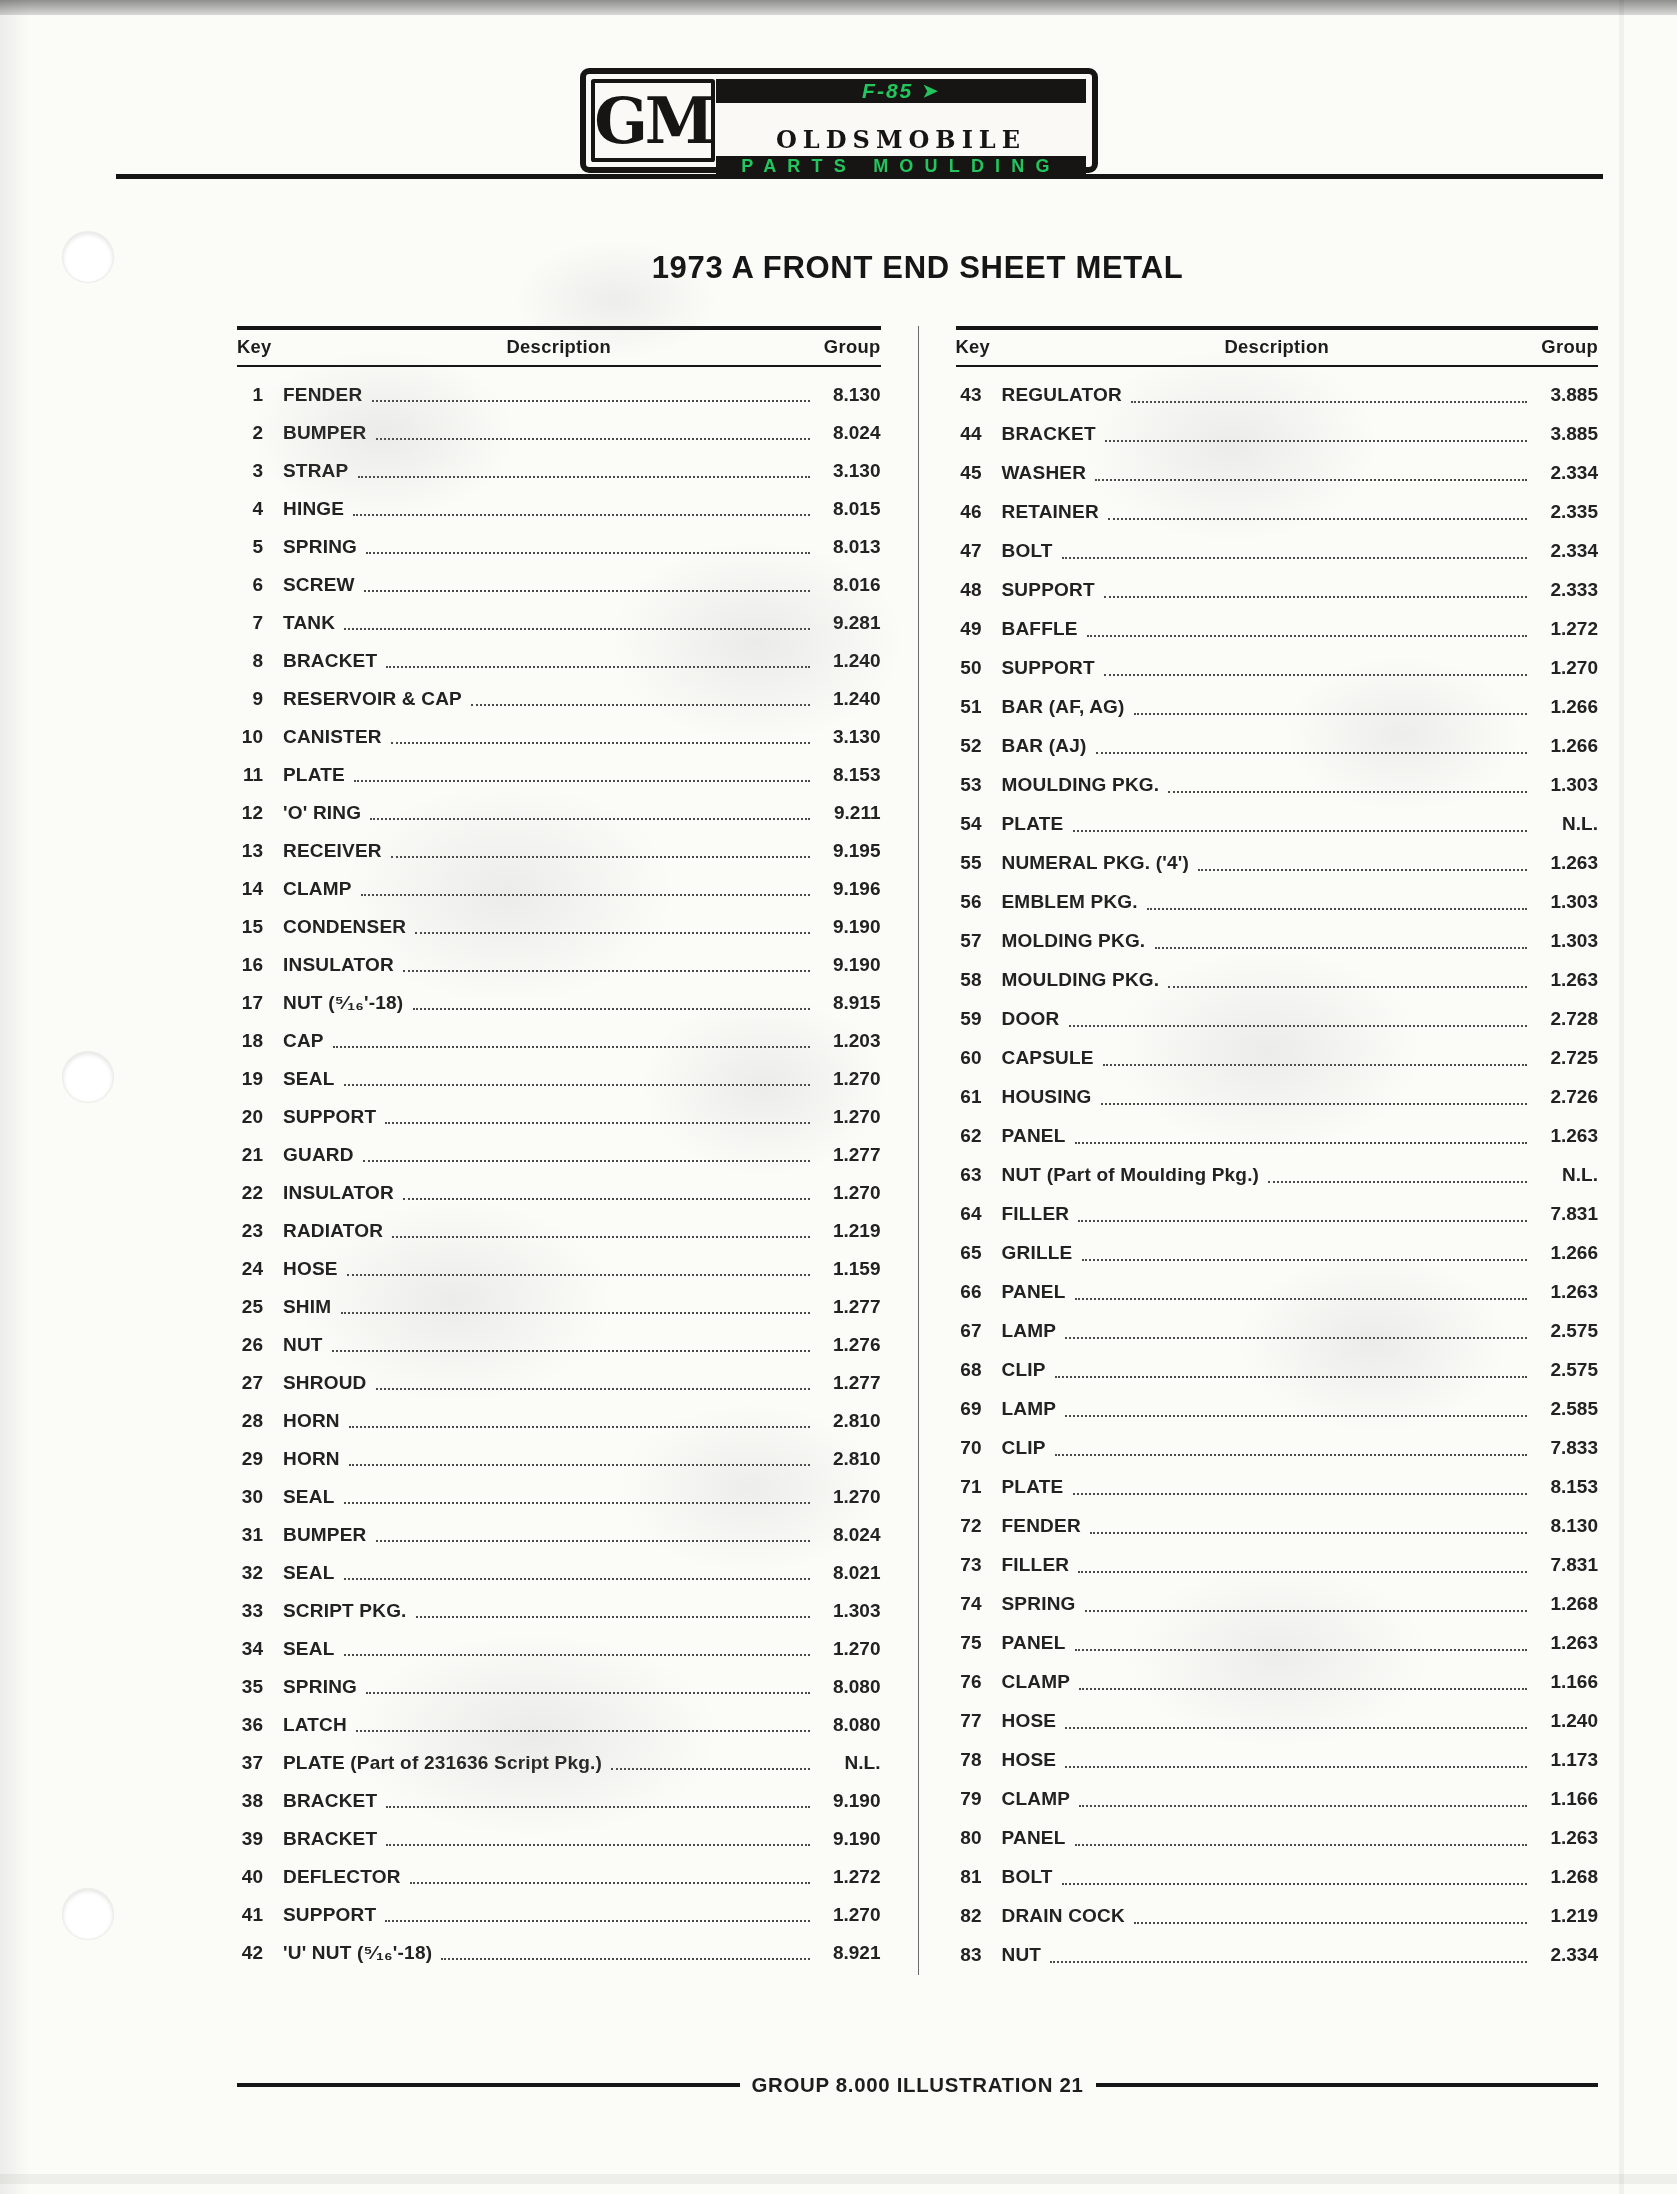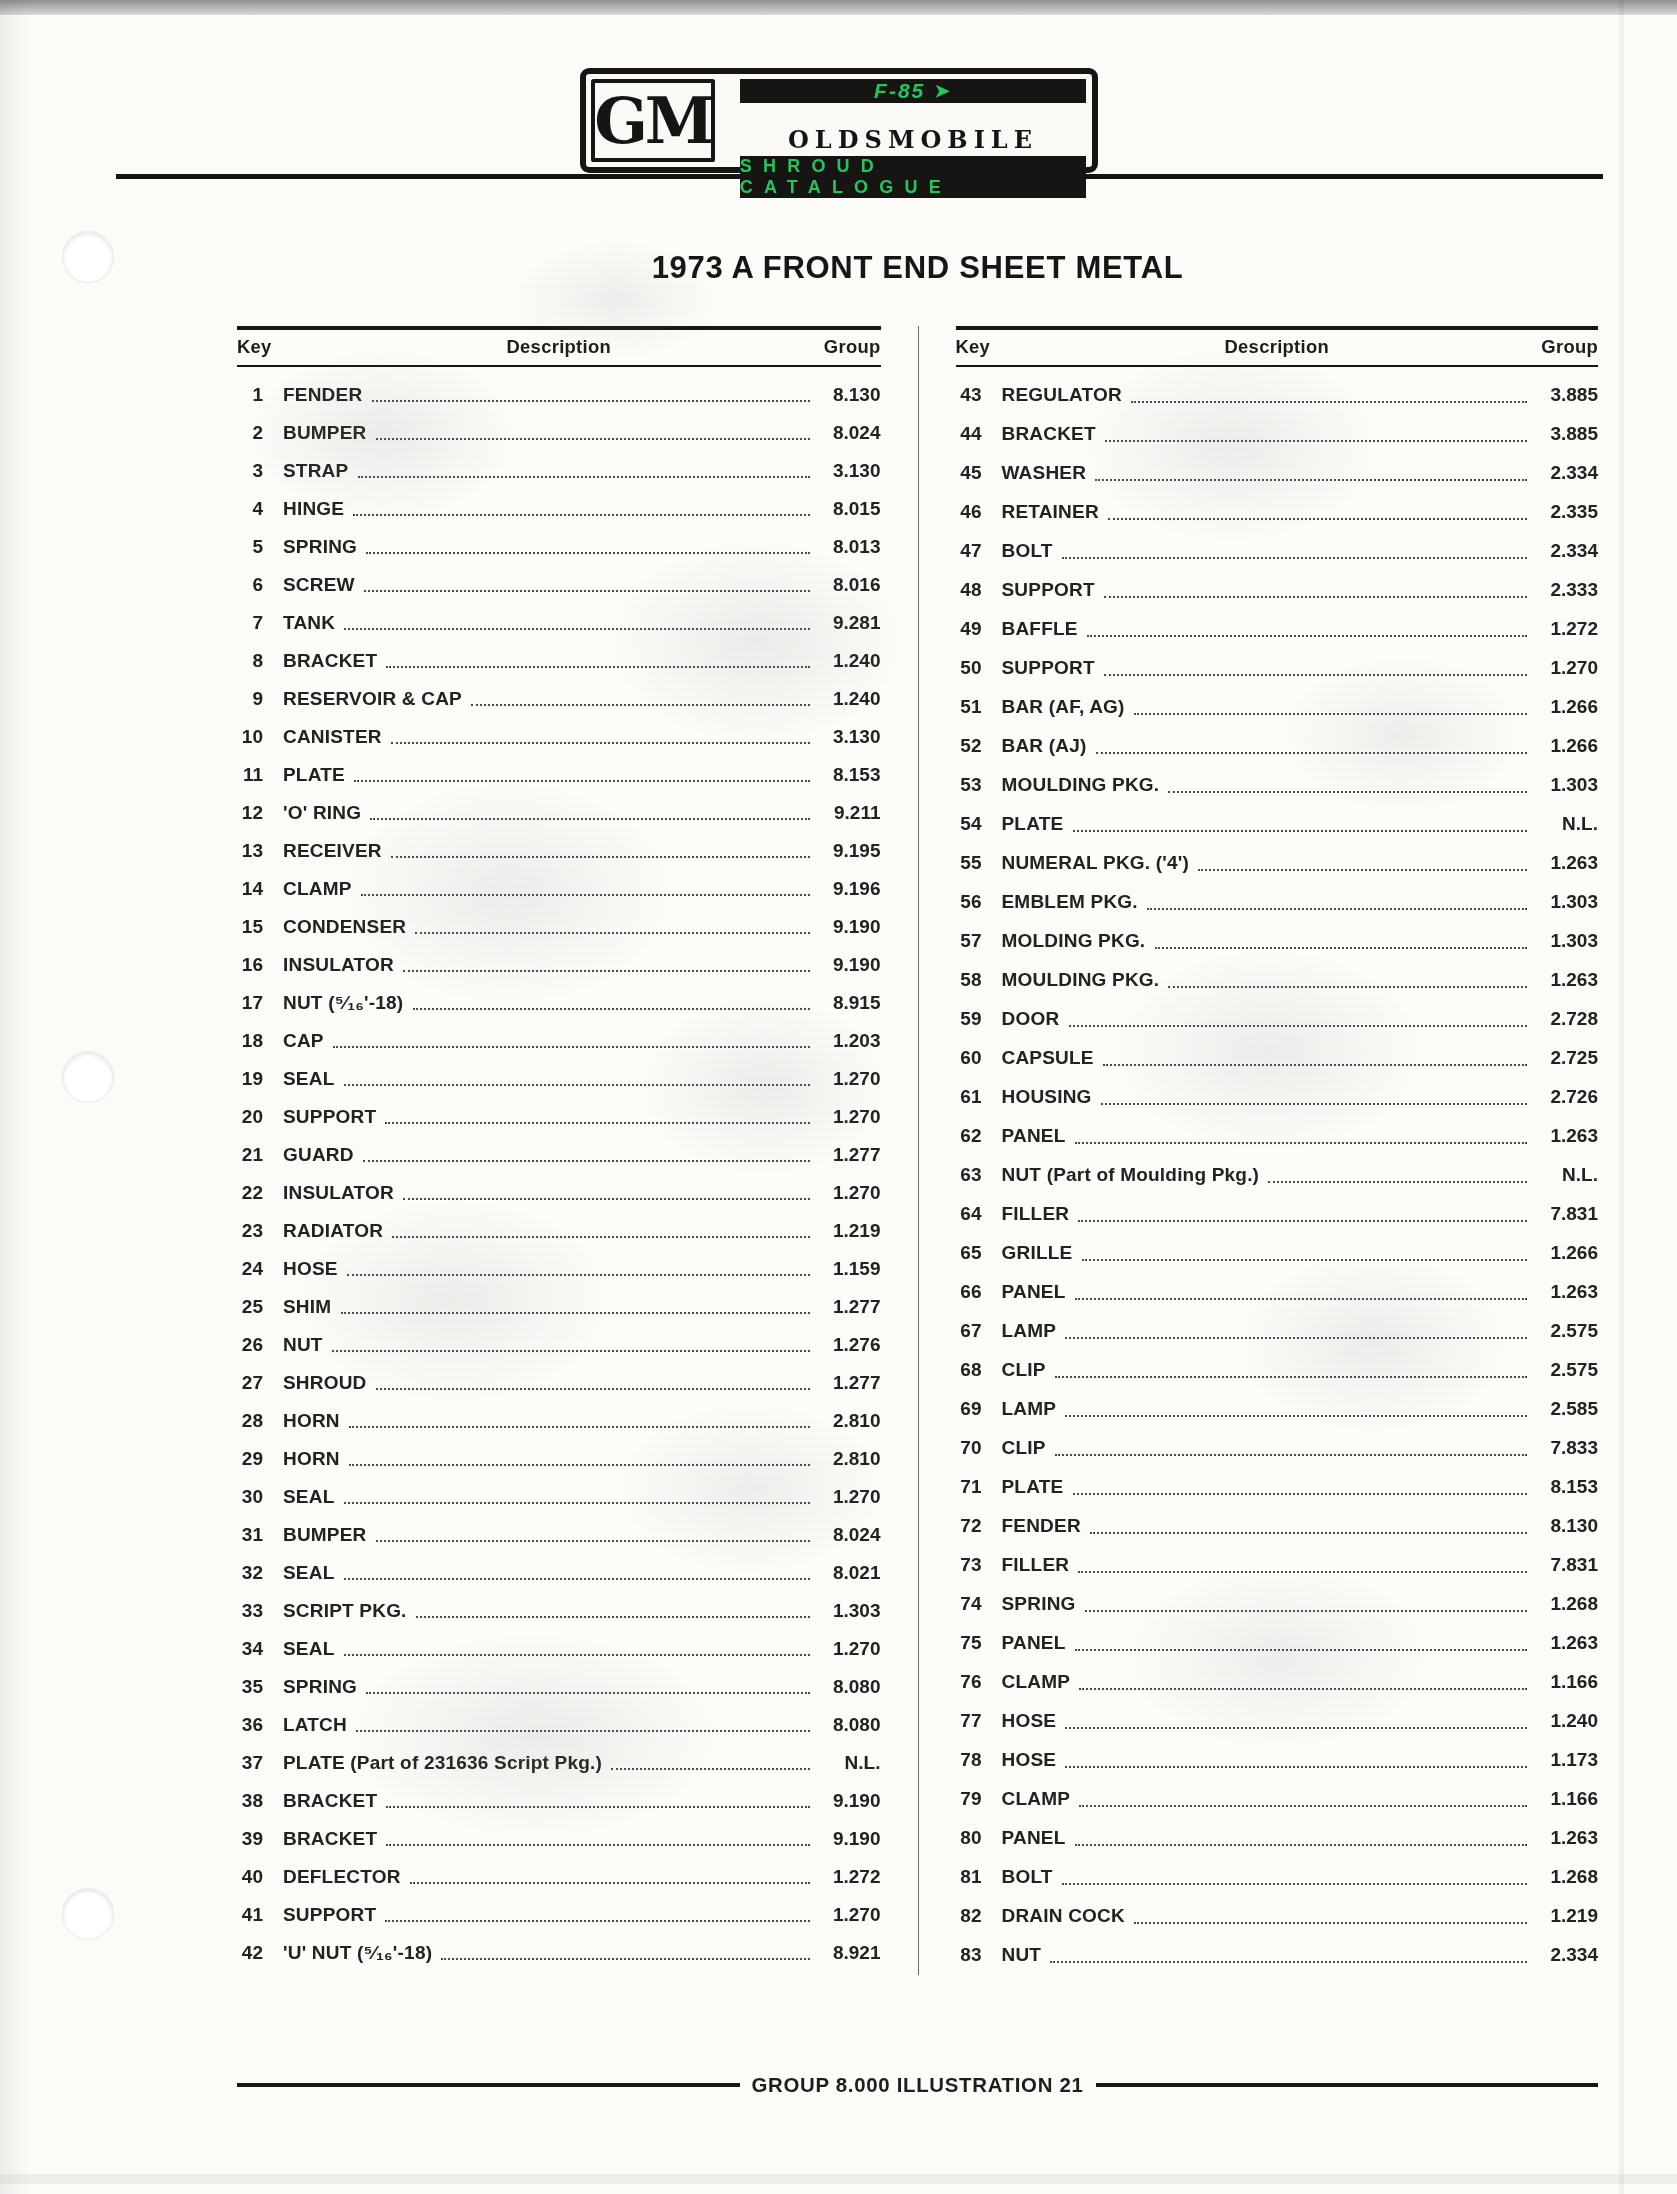--- a/index.html
+++ b/index.html
@@ -45,21 +45,21 @@
       198px 316px, 474px 217px, 553px 500px, 277px 738px, 593px 961px,
       237px 1159px, 566px 1370px, 277px 1594px, 1027px 310px, 1238px 626px,
       1054px 909px, 1185px 1218px, 1067px 1528px;
   }
 
   
   .header { position:relative; padding-top:68px; }
   .logo-badge {
     width:518px; height:105px; box-sizing:border-box; margin:0 auto;
     border:6px solid #171513; border-radius:9.2px; background:#faf9f6;
-    display:flex; align-items:stretch; padding:5.3px; gap:25px;
+    display:flex; align-items:stretch; padding:5.3px; gap:1px;
   }
   .logo-gm {
     width:124px; box-sizing:border-box; border:4px solid #171513; border-radius:2.6px;
     display:flex; align-items:center; justify-content:center;
     font-family:"DejaVu Serif", serif; font-weight:bold; font-size:63px;
     letter-spacing:-3.3px; color:#171513;
   }
   .logo-right { flex:1; display:flex; flex-direction:column; gap:2.6px; }
   .bar { background:#171513; color:#22c55e; display:flex; align-items:center; justify-content:center; }
   .bar.model { flex:1.1; font-style:italic; font-weight:bold; font-size:21px; letter-spacing:2px; gap:9.2px; }
@@ -114,21 +114,21 @@
 
   <div class="header">
     <div class="logo-badge">
       <div class="logo-gm">GM</div>
       <div class="logo-right">
         <div class="bar model">
           <span>F-85</span>
           <span class="jet">➤</span>
         </div>
         <div class="brand">OLDSMOBILE</div>
-        <div class="bar catalogue">SHROUD CATALOGUE</div>
+        <div class="bar catalogue">PARTS MOULDING</div>
       </div>
     </div>
     <div class="top-rule"></div>
   </div>
 
   <div class="content">
     <h1 class="title">1973 A FRONT END SHEET METAL</h1>
 
     <div class="table">
       <div class="col col-left">

